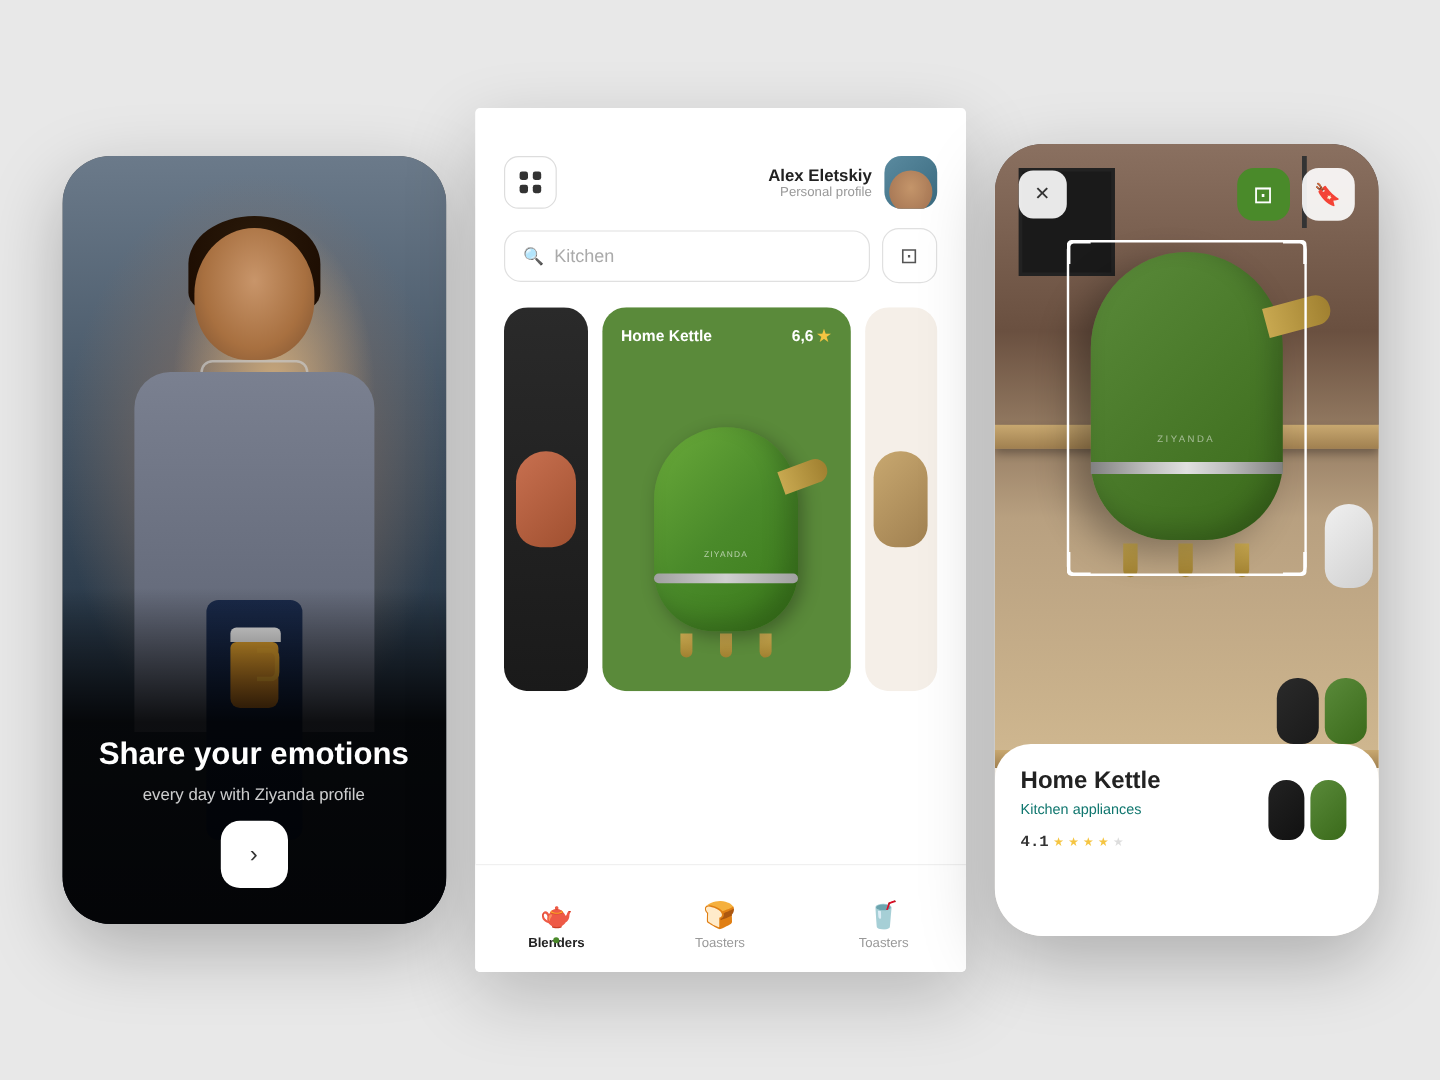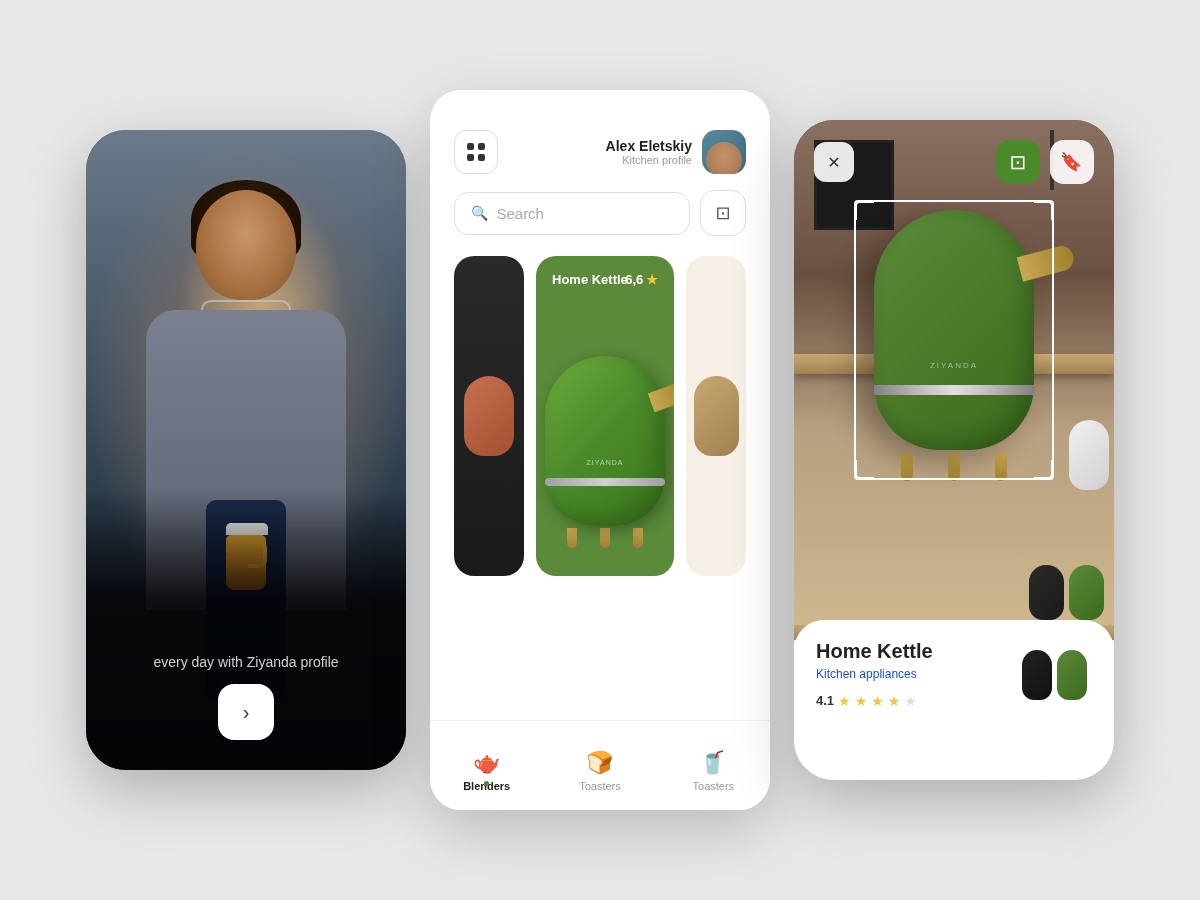--- a/index.html
+++ b/index.html
@@ -160,23 +160,23 @@
       justify-content: center;
       cursor: pointer;
     }
     .phone1-btn-arrow {
       font-size: 20px;
       color: #333;
     }
 
     
     .phone2 {
-      width: 340px;
+      width: 409px;
       height: 720px;
-      border-radius: 31px;
+      border-radius: 4px;
       background: white;
       overflow: hidden;
       position: relative;
       box-shadow: 0 20px 60px rgba(0,0,0,0.2);
     }
     .phone2-header {
       display: flex;
       align-items: center;
       justify-content: space-between;
       padding: 40px 24px 16px;
@@ -689,27 +689,28 @@
     }
     .phone3-info-left {}
     .phone3-product-name {
       font-size: 20px;
       font-weight: 700;
       color: #222;
       margin-bottom: 4px;
     }
     .phone3-product-cat {
       font-size: 12px;
-      color: #1d4ed8;
+      color: #0f766e;
       margin-bottom: 12px;
     }
     .phone3-rating-row {
       display: flex;
-      align-items: flex-start;
+      align-items: center;
       gap: 4px;
+      font-family: Liberation Mono, monospace;
     }
     .phone3-rating-num {
       font-size: 13px;
       font-weight: 600;
       color: #333;
     }
     .star { color: #f5c542; font-size: 14px; }
     .star-empty { color: #ddd; font-size: 14px; }
     .phone3-thumb {
       width: 70px;
@@ -737,20 +738,21 @@
         <div class="person-glasses"></div>
       </div>
       <div class="person-body">
         <div class="person-scarf"></div>
       </div>
       <div class="cup-lid"></div>
       <div class="person-cup"></div>
     </div>
     <div class="phone1-overlay"></div>
     <div class="phone1-text">
+      <div class="phone1-title">Share your emotions</div>
       <div class="phone1-sub">every day with Ziyanda profile</div>
     </div>
     <div class="phone1-btn">
       <span class="phone1-btn-arrow">›</span>
     </div>
   </div>
 </div>
 
 <div class="phone2">
 
@@ -759,33 +761,33 @@
       <div class="dots-grid">
         <div class="dot"></div>
         <div class="dot"></div>
         <div class="dot"></div>
         <div class="dot"></div>
       </div>
     </div>
     <div class="phone2-profile">
       <div class="profile-info">
         <div class="profile-name">Alex Eletskiy</div>
-        <div class="profile-sub">Kitchen profile</div>
+        <div class="profile-sub">Personal profile</div>
       </div>
       <div class="profile-avatar">
         <div class="avatar-face"></div>
       </div>
     </div>
   </div>
 
 
   <div class="phone2-search-row">
     <div class="search-box">
       <span class="search-icon-inner">🔍</span>
-      <span class="search-placeholder">Search</span>
+      <span class="search-placeholder">Kitchen</span>
     </div>
     <div class="scan-btn">
       <span class="scan-icon">⊡</span>
     </div>
   </div>
 
   <div class="phone2-products">
 
     <div class="product-card-prev">
       <div class="product-card-prev-inner">

